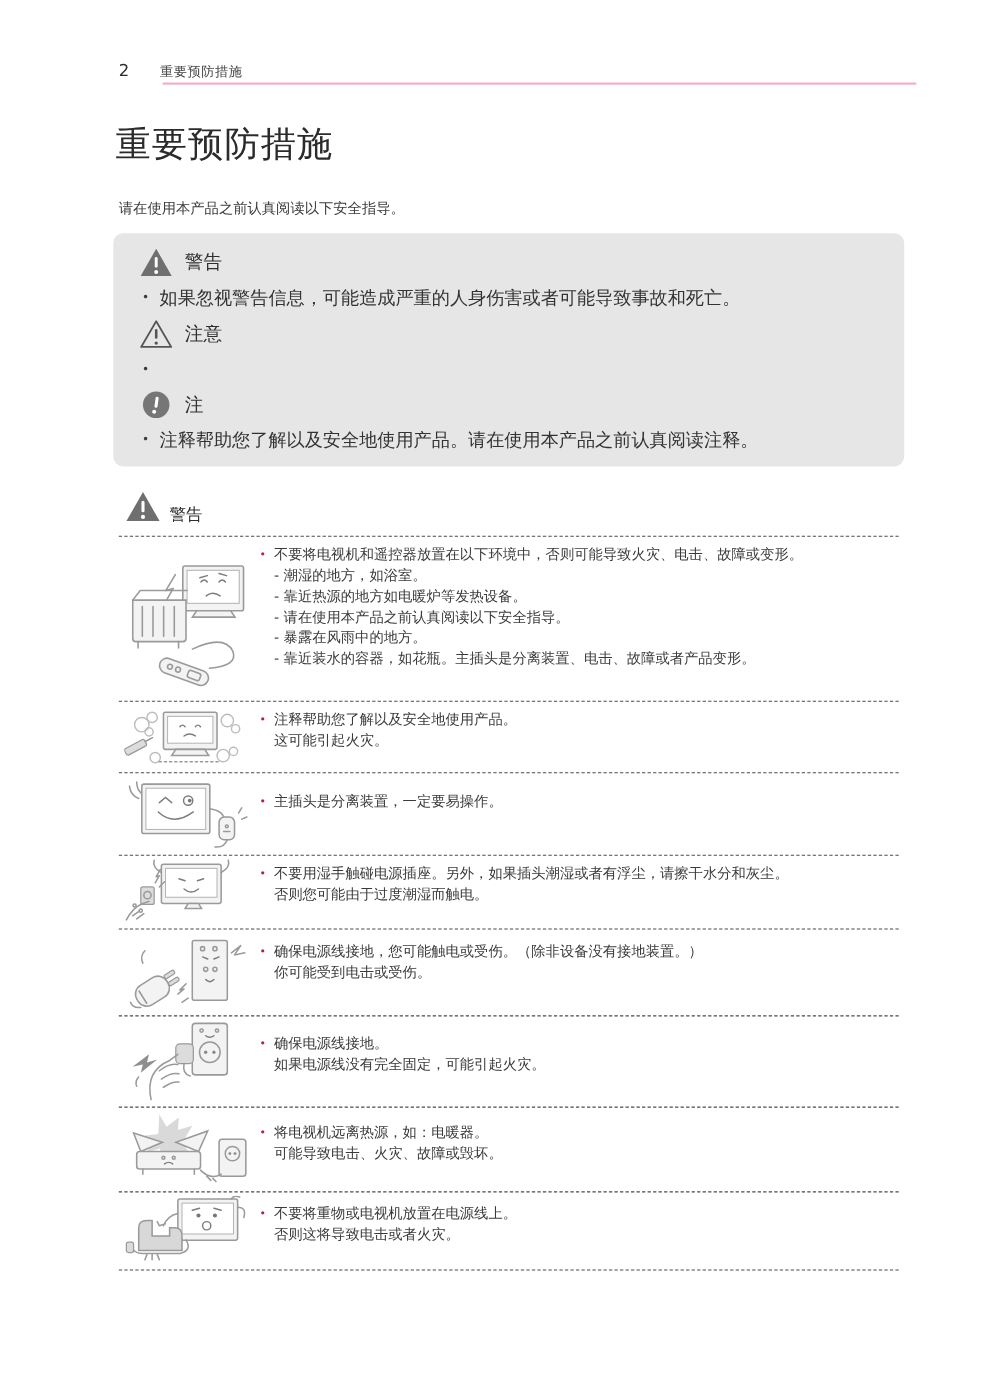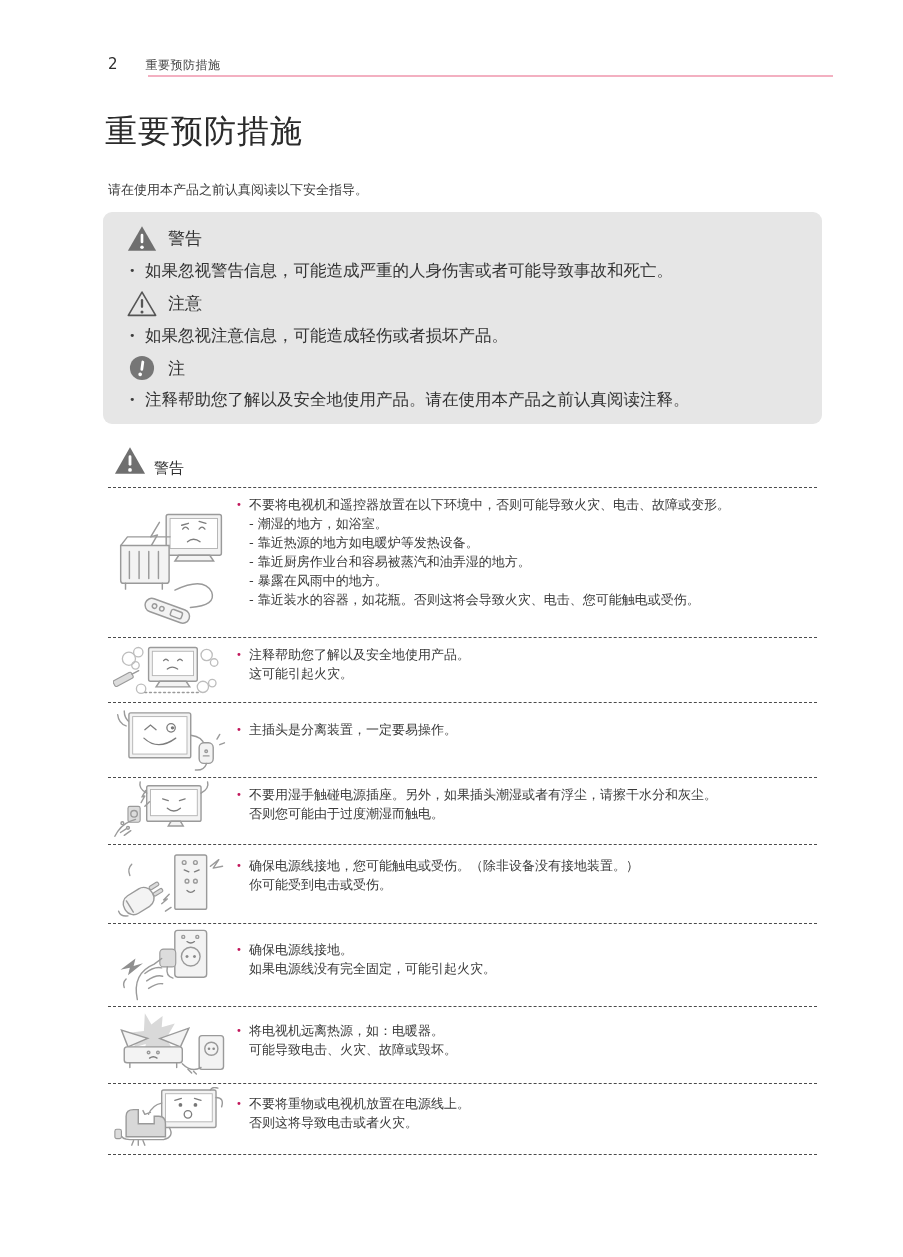--- a/index.html
+++ b/index.html
@@ -83,21 +83,20 @@
         <svg width="30" height="27" viewBox="0 0 34 30">
           <path d="M17 2 L32.5 28.5 H1.5 Z" fill="none" stroke="#555555" stroke-width="1.8" stroke-linejoin="round"></path>
           <rect x="15.7" y="10" width="2.6" height="10" rx="1.3" fill="#555555"></rect>
           <circle cx="17" cy="24.5" r="1.7" fill="#555555"></circle>
         </svg>
       </span>
       <span>注意</span>
     </div>
     <div class="nb-line">
       <span class="nb-dot">•</span>
-      <span>如果忽视注意信息，可能造成轻伤或者损坏产品。</span>
     </div>
     <div class="nb-head">
       <span class="ic">
         <svg width="26" height="26" viewBox="0 0 28 28">
           <circle cx="14" cy="14" r="13" fill="#767676"></circle>
           <rect x="12.5" y="6" width="3" height="11" rx="1.5" fill="#ffffff" transform="rotate(8 14 14)"></rect>
           <circle cx="13" cy="21" r="2" fill="#ffffff" transform="rotate(8 14 14)"></circle>
         </svg>
       </span>
       <span>注</span>
@@ -144,23 +143,23 @@
           </g>
         </svg>
       </div>
       <div class="row-text">
           <div class="line first">
             <span class="bullet">•</span>
             <span>不要将电视机和遥控器放置在以下环境中，否则可能导致火灾、电击、故障或变形。</span>
           </div>
           <div class="line cont">- 潮湿的地方，如浴室。</div>
           <div class="line cont">- 靠近热源的地方如电暖炉等发热设备。</div>
-          <div class="line cont">- 靠近厨房作业台和容易被蒸汽和油弄湿的地方。</div>
+          <div class="line cont">- 请在使用本产品之前认真阅读以下安全指导。</div>
           <div class="line cont">- 暴露在风雨中的地方。</div>
-          <div class="line cont">- 靠近装水的容器，如花瓶。否则这将会导致火灾、电击、您可能触电或受伤。</div>
+          <div class="line cont">- 靠近装水的容器，如花瓶。主插头是分离装置、电击、故障或者产品变形。</div>
         </div>
     </div>
 
     <div class="row r2">
       <div class="row-art">
         <svg width="118" height="58" viewBox="0 0 126 60">
           <g stroke="#bdbdbd" fill="none" stroke-width="1.4">
             <circle cx="17" cy="18" r="7"></circle>
               <circle cx="27" cy="11" r="5"></circle>
               <circle cx="24" cy="25" r="4"></circle>

